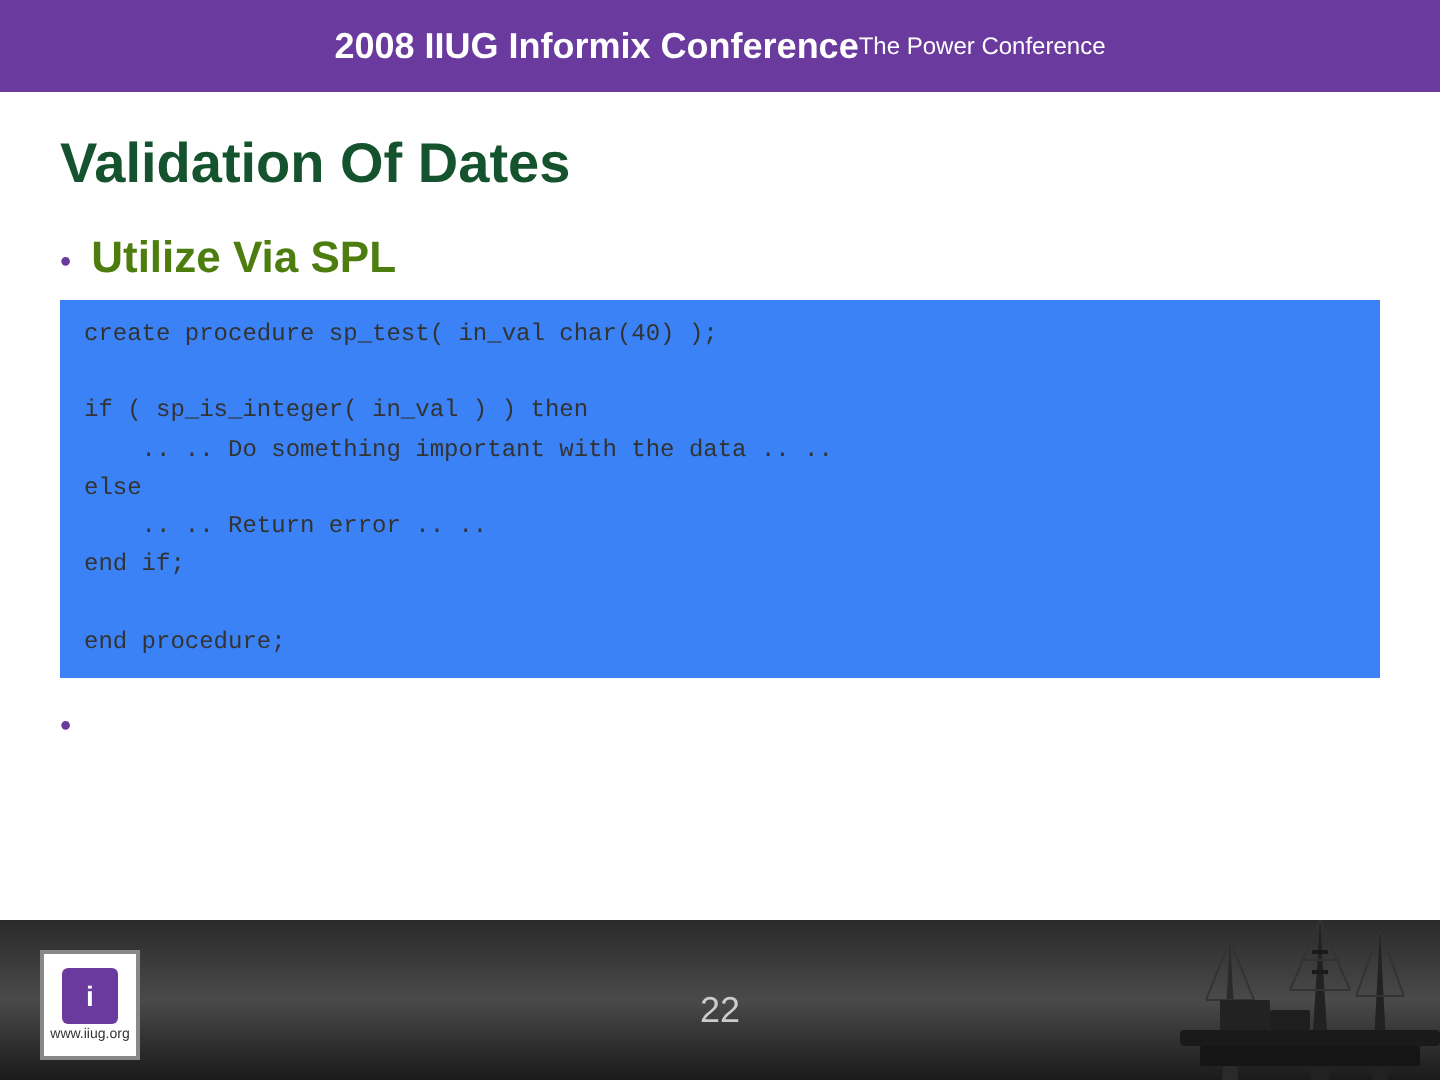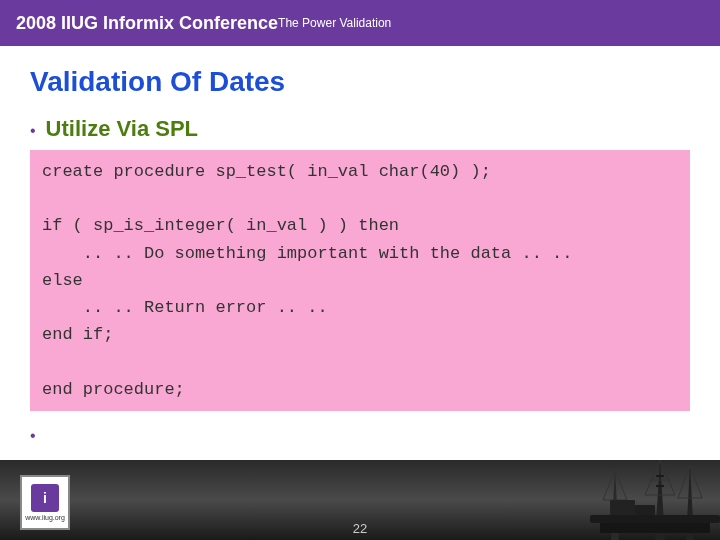--- a/index.html
+++ b/index.html
@@ -11,21 +11,21 @@
       background: #ffffff;
       overflow: hidden;
       position: relative;
     }
 
     
     .header {
       background: #6b3a9e;
       display: flex;
       align-items: center;
-      justify-content: flex-start;
+      justify-content: center;
       padding: 8px 16px;
       height: 46px;
     }
 
     .header-left {
       color: #ffffff;
       font-size: 18px;
       font-weight: bold;
     }
 
@@ -43,21 +43,21 @@
     
     .main-content {
       padding: 20px 30px 10px 30px;
       background: #ffffff;
       height: calc(540px - 46px - 80px);
     }
 
     .page-title {
       font-size: 28px;
       font-weight: bold;
-      color: #1d4ed8;
+      color: #14532d;
       margin-bottom: 18px;
     }
 
     .bullet-item {
       display: flex;
       align-items: baseline;
       margin-bottom: 6px;
     }
 
     .bullet {
@@ -67,23 +67,23 @@
     }
 
     .section-heading {
       font-size: 22px;
       font-weight: bold;
       color: #4d7c0f;
     }
 
     .code-block {
       font-family: 'Courier New', Courier, monospace;
-      font-size: 17px;
+      font-size: 12px;
       color: #333333;
-      background: #f9a8d4;
+      background: #3b82f6;
       padding: 8px 12px;
       margin: 8px 0 16px 0;
       line-height: 1.6;
       white-space: pre;
     }
 
     
     .bottom-bar {
       position: absolute;
       bottom: 0;
@@ -127,42 +127,42 @@
     }
 
     .logo-text {
       font-size: 7px;
       color: #333;
     }
 
     
     .page-number {
       position: absolute;
-      bottom: 4px;
+      bottom: 24px;
       left: 50%;
       transform: translateX(-50%);
       color: #cccccc;
-      font-size: 13px;
+      font-size: 18px;
     }
 
     
     .tower-svg {
       position: absolute;
       bottom: 0;
       right: 0;
     }
   </style>
 </head>
 <body>
 
 <div class="header">
   <span class="header-left">2008 IIUG Informix Conference</span>
   <div class="header-right">
     <div>
-      <span>The </span><span class="power">Power</span><span> Validation</span>
+      <span>The </span><span class="power">Power</span><span> Conference</span>
     </div>
   </div>
 </div>
 
 <div class="main-content">
 
   <div class="page-title">Validation Of Dates</div>
 
   <div class="bullet-item">
     <span class="bullet">•</span>

